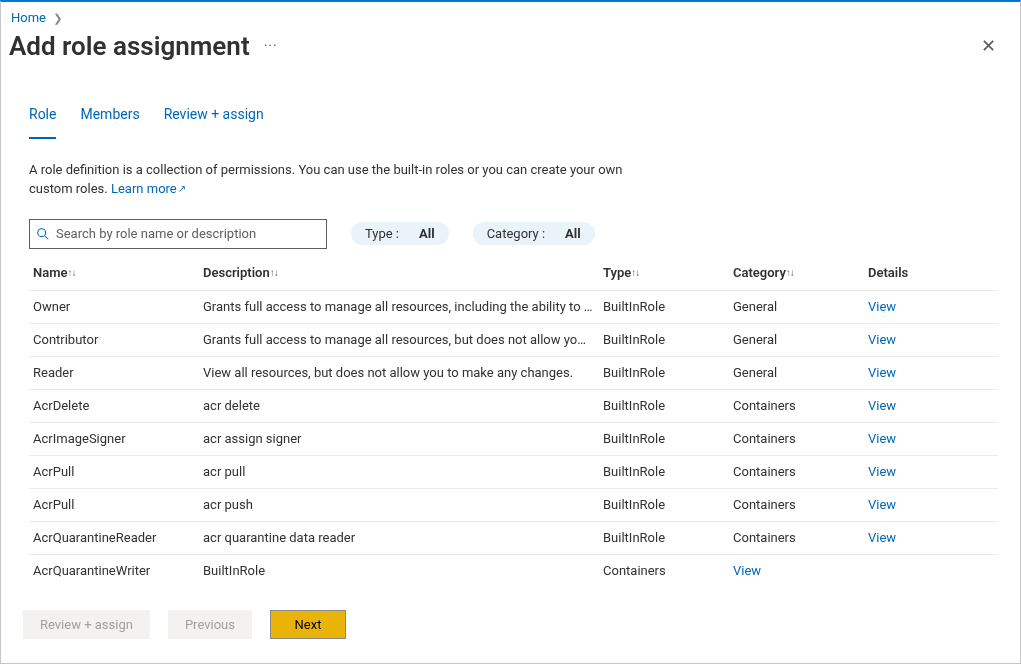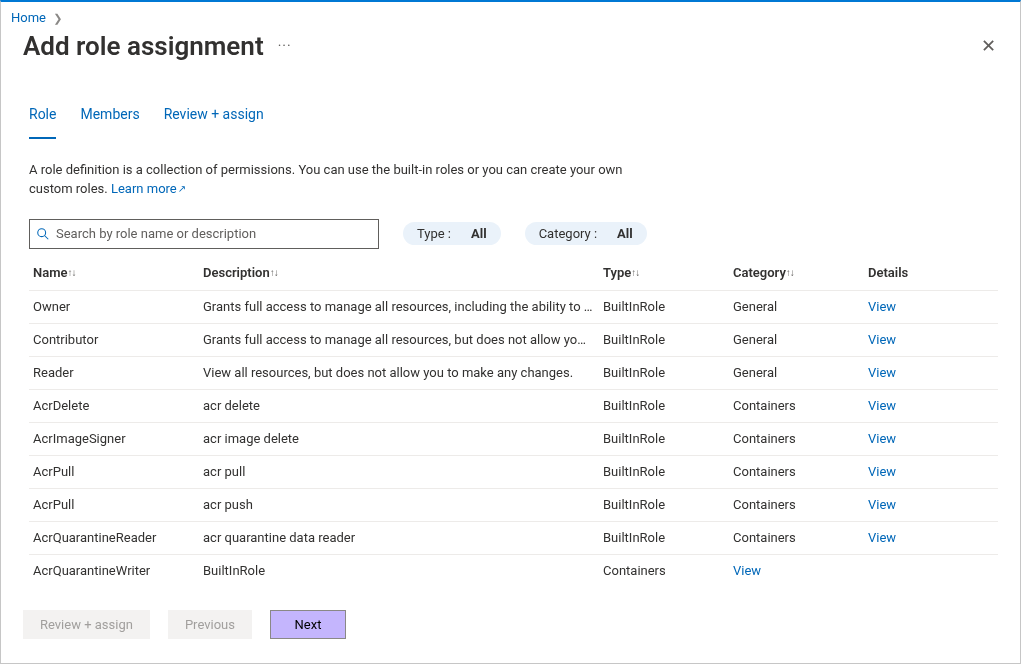--- a/index.html
+++ b/index.html
@@ -12,39 +12,39 @@
       border-top: 2px solid #0078d4;
       width: 1021px;
       height: 664px;
       overflow: hidden;
       position: relative;
     }
     .topbar-bc { padding: 8px 18px 0 10px; }
     .breadcrumb { font-size: 13px; }
     .breadcrumb a { color: #0067b8; text-decoration: none; }
     .breadcrumb-caret { color: #8a8886; margin-left: 4px; font-size: 11px;}
-    .header { display: flex; align-items: center; padding: 4px 18px 8px 22px; }
+    .header { display: flex; align-items: center; padding: 4px 18px 8px 8px; }
     .page-title { font-size: 26px; font-weight: 600; flex: 0 0 auto; }
     .ellipsis { margin-left: 14px; color: #605e5c; font-size: 14px; cursor: pointer; letter-spacing: 1px;}
     .close-btn { margin-left: auto; font-size: 18px; color: #605e5c; cursor: pointer; padding: 6px; }
     .content-area {
       position: absolute; top: 88px; left: 0; right: 0; bottom: 84px;
       overflow-y: scroll; overflow-x: hidden;
       padding: 0 22px 0 28px;
     }
     .tabs { display: flex; gap: 24px; margin-top: 16px; border-bottom: 0; }
     .tab { color: #0067b8; font-size: 14px; padding-bottom: 15px; cursor: pointer; }
     .tab.active { border-bottom: 2px solid #0067b8; }
     .desc-text { margin-top: 22px; font-size: 13px; line-height: 1.45; max-width: 640px; color: #323130;}
     .learn-more { color: #0067b8; text-decoration: none; }
     .ext-icon { font-size: 10px; vertical-align: 1px; margin-left: 1px;}
     .filter-bar { display: flex; align-items: center; gap: 24px; margin-top: 20px; margin-bottom: 8px;}
     .search-box {
       display: flex; align-items: center;
-      border: 1px solid #605e5c; width: 350px; height: 28px;
+      border: 1px solid #605e5c; width: 298px; height: 28px;
       padding: 14px 6px; font-size: 13px;
     }
     .search-box svg { width: 14px; height: 14px; margin-right: 6px; flex: 0 0 auto;}
     .search-box input {
       border: none; outline: none; flex: 1; font-size: 13px;
       font-family: inherit; color: #323130; background: transparent;
     }
     .search-box input::placeholder { color: #605e5c; }
     .filter-pill {
       background: #eaf2fa; border-radius: 14px;
@@ -62,21 +62,21 @@
     .view-link { color: #0067b8; text-decoration: none; }
     .footer {
       position: absolute; bottom: 16px; left: 0; right: 0;
       padding: 14px 22px 8px 22px;
       display: flex; gap: 18px;
       border-top: 0;
     }
     .btn {
       font-size: 13px; font-family: inherit;
       padding: 6px 16px; min-width: 76px;
-      border: 1px solid #8a8886; background: #c4b5fd; cursor: pointer;
+      border: 1px solid #8a8886; background: #eab308; cursor: pointer;
     }
     .btn.disabled {
       background: #f3f2f1; border-color: #f3f2f1; color: #a19f9d; cursor: default;
     }
     .btn.wide { min-width: 120px; }
     .hscroll { position: absolute; bottom: 0; left:0; right:0; height: 16px; overflow-x: scroll; overflow-y:hidden;}
     .hscroll-inner { width: 1022px; height:1px; }
     
     .push-height { height: 900px; }
   </style>
@@ -175,21 +175,21 @@
         </div>
         <div class="trow">
           <div>AcrDelete</div>
           <div class="td-desc">acr delete</div>
           <div>BuiltInRole</div>
           <div>Containers</div>
           <div><a href="#" class="view-link">View</a></div>
         </div>
         <div class="trow">
           <div>AcrImageSigner</div>
-          <div class="td-desc">acr image delete</div>
+          <div class="td-desc">acr assign signer</div>
           <div>BuiltInRole</div>
           <div>Containers</div>
           <div><a href="#" class="view-link">View</a></div>
         </div>
         <div class="trow">
           <div>AcrPull</div>
           <div class="td-desc">acr pull</div>
           <div>BuiltInRole</div>
           <div>Containers</div>
           <div><a href="#" class="view-link">View</a></div>

